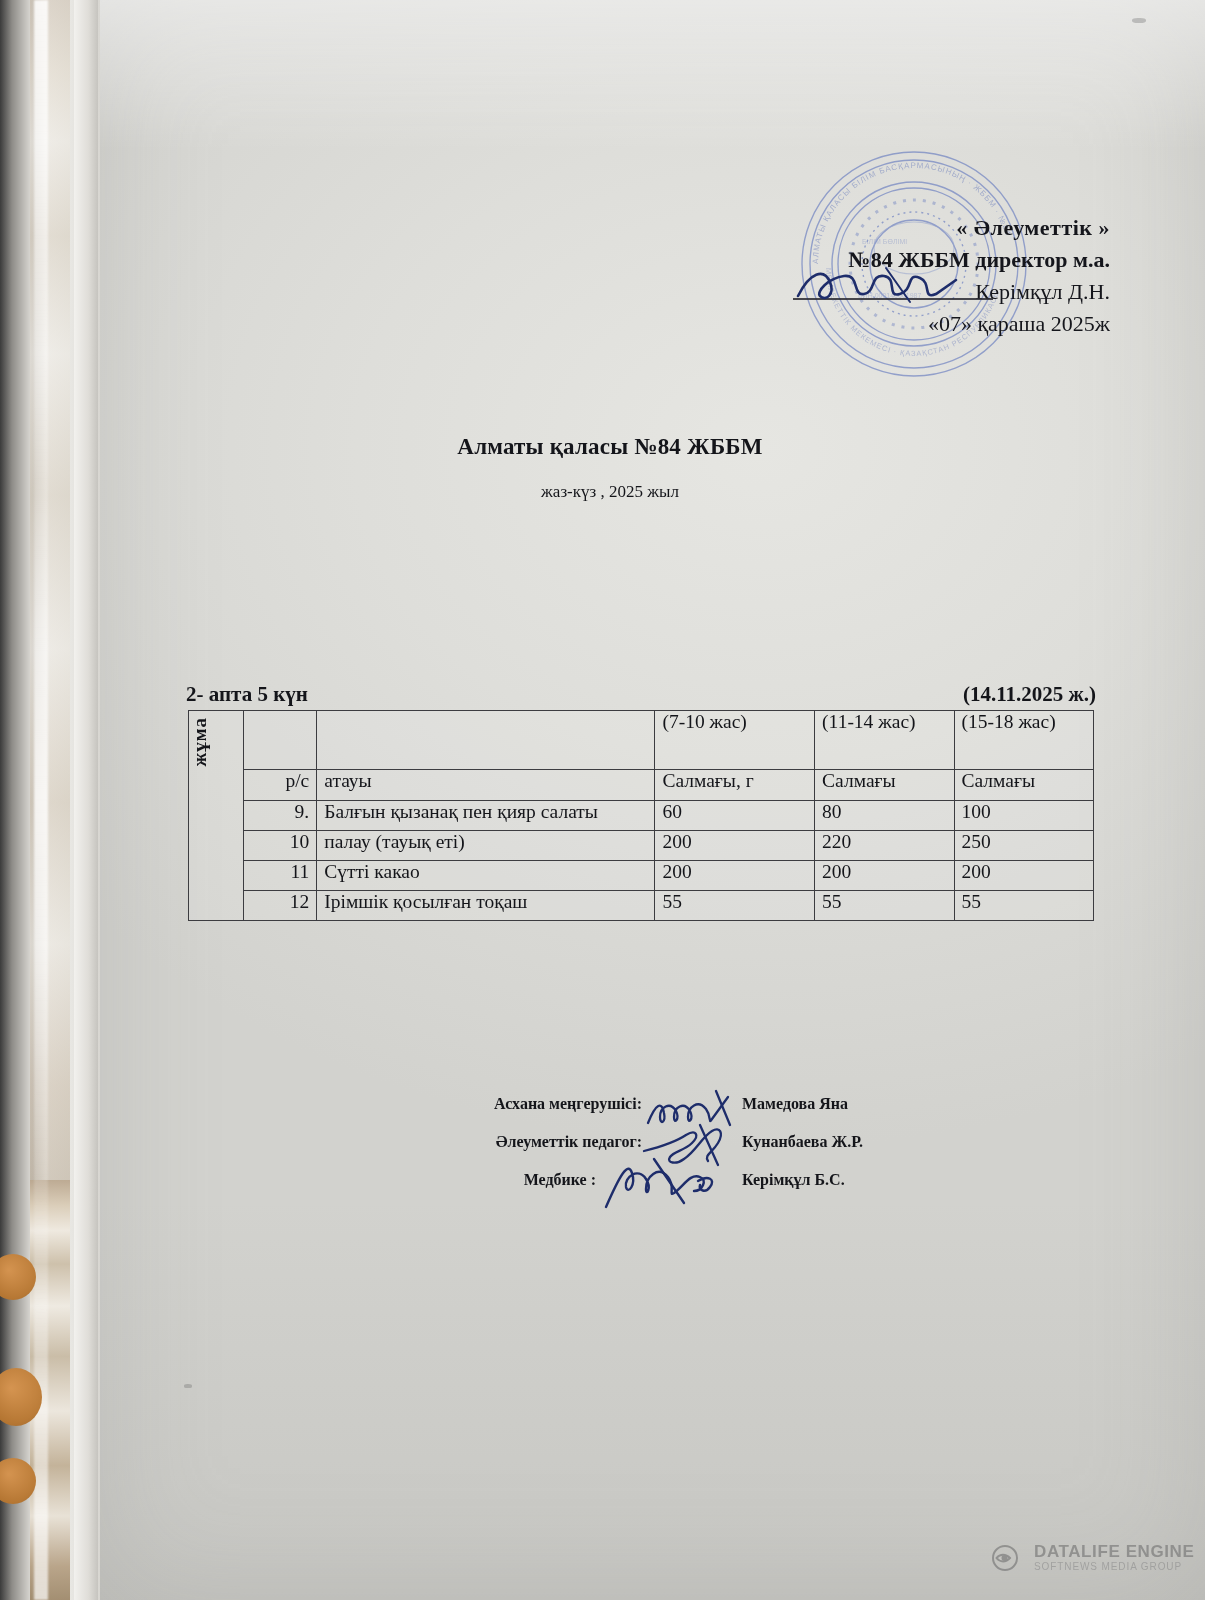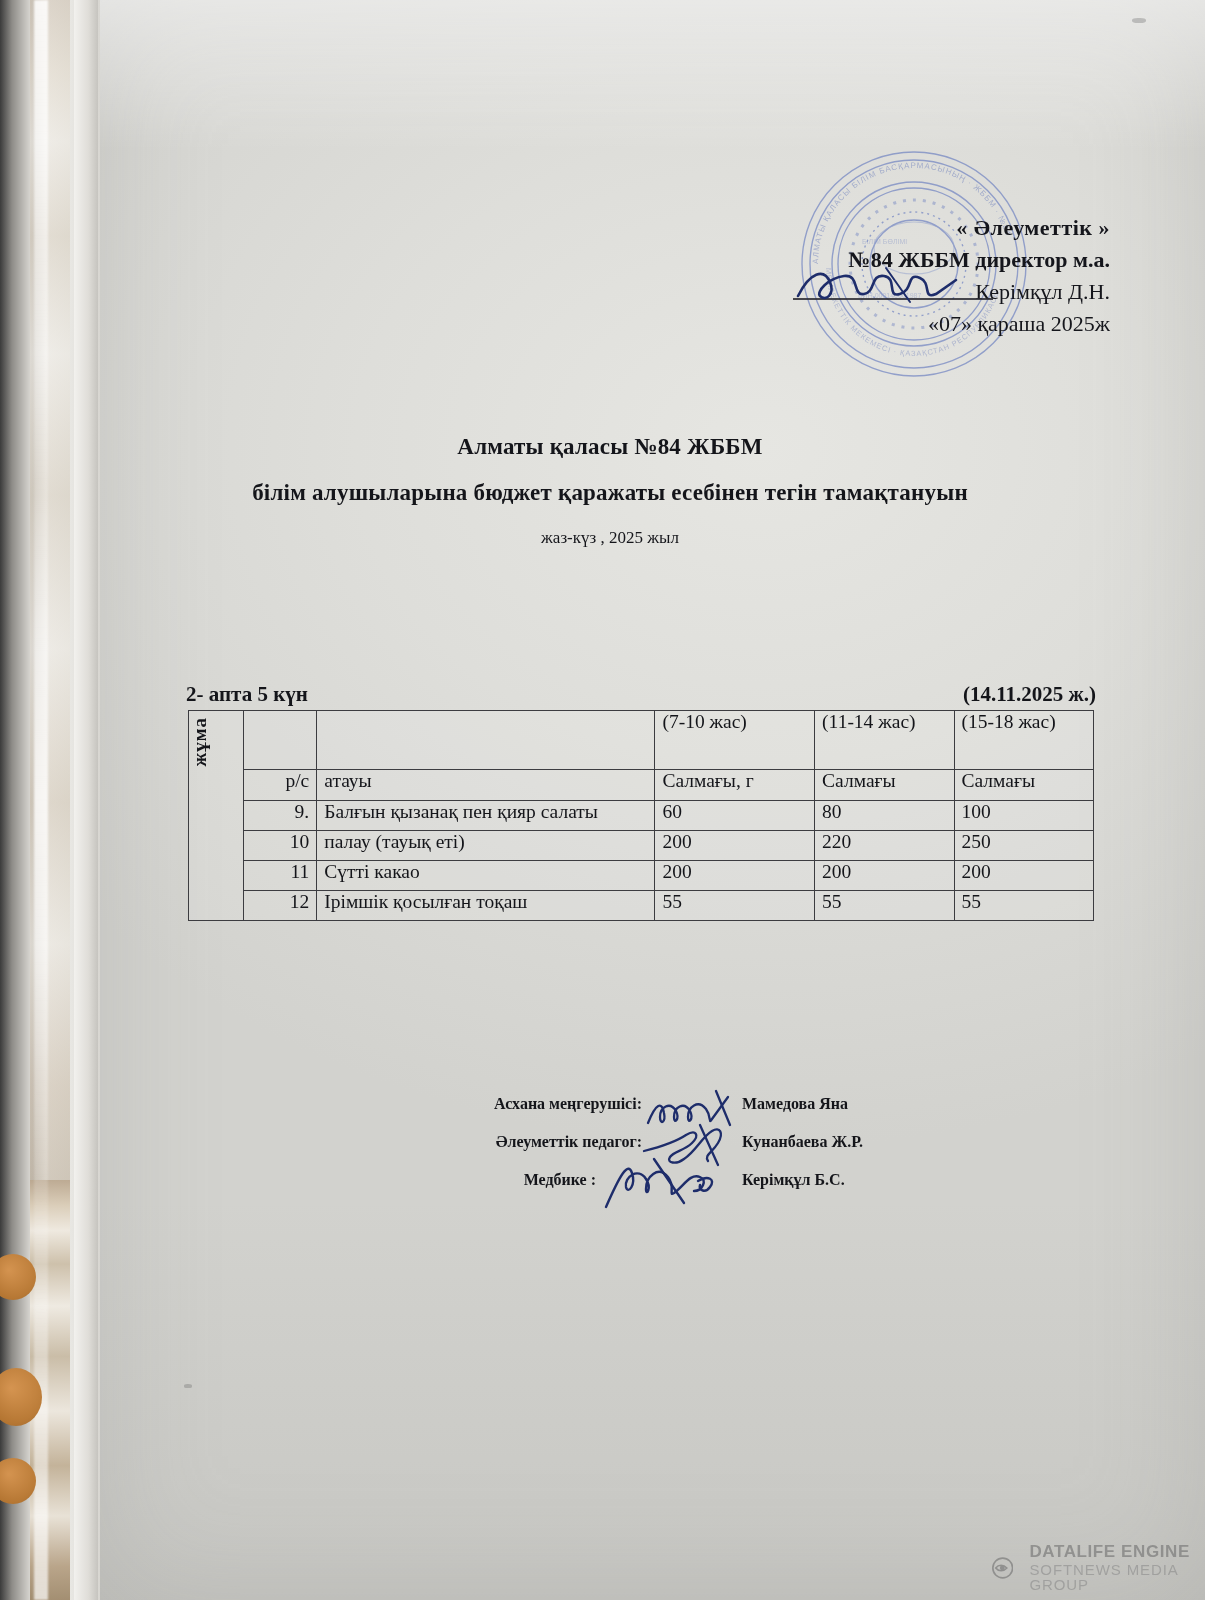--- a/index.html
+++ b/index.html
@@ -227,21 +227,21 @@
   .wm-text { line-height: 1; }
   .wm-main {
     font-family: "Liberation Sans", sans-serif;
     font-weight: bold;
     font-size: 17px;
     letter-spacing: .6px;
     color: #6d6d6d;
   }
   .wm-sub {
     font-family: "Liberation Sans", sans-serif;
-    font-size: 15px;
+    font-size: 10px;
     letter-spacing: .9px;
     color: #8a8a8a;
     margin-top: 2px;
   }
 
   .speck {
     position: absolute;
     background: #6e6e6e;
     opacity: .35;
     border-radius: 40%;
@@ -303,21 +303,20 @@
   <div class="sig-rule"></div>
   <svg class="sig-ink" style="left:790px;top:262px;width:210px;height:48px" viewBox="0 0 210 48">
     <g fill="none" stroke="#1e2d6b" stroke-width="2.6" stroke-linecap="round">
       <path d="M8 34 C 20 10, 34 6, 40 20 C 45 32, 36 40, 30 34 C 26 30, 38 16, 54 14 C 70 12, 62 34, 74 32 C 86 30, 80 12, 94 14 C 108 16, 96 36, 110 32 C 124 28, 116 10, 130 16 C 142 21, 132 38, 146 32 L 166 18"></path>
       <path d="M96 6 L 120 40" stroke-width="2"></path>
     </g>
   </svg>
 
   <div class="title-block">
     <div class="title-line">Алматы қаласы №84 ЖББМ</div>
-    <div class="title-line">білім алушыларына бюджет қаражаты есебінен  тегін тамақтануын</div>
     <div class="title-sub">жаз-күз , 2025 жыл</div>
   </div>
 
   <div class="cap-row">
     <div>2- апта  5 күн</div>
     <div class="cap-right">(14.11.2025 ж.)</div>
   </div>
 
   <table class="menu">
     <tbody>

